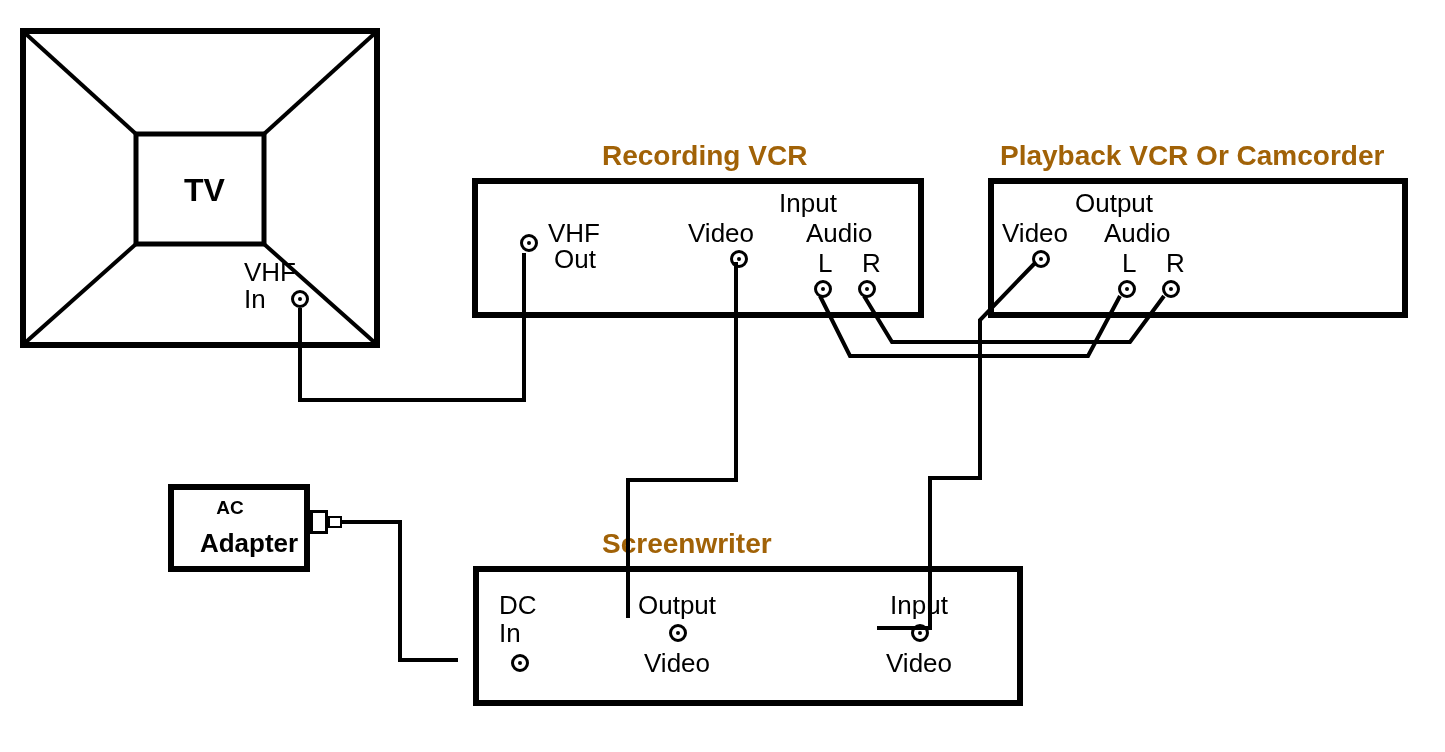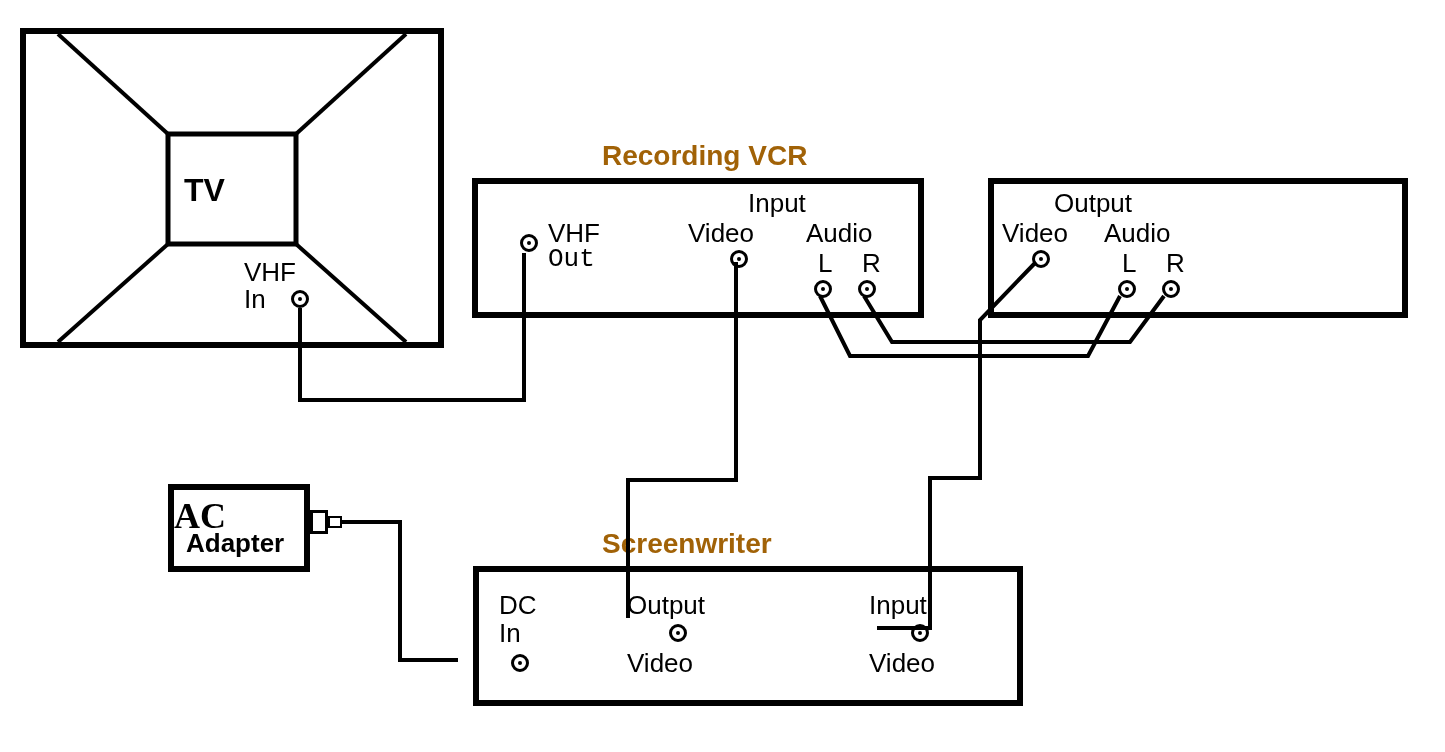--- a/index.html
+++ b/index.html
@@ -29,21 +29,21 @@
     font-size: 28px;
     color: #a16207;
   }
   .label {
     position: absolute;
     font-size: 26px;
     font-weight: 500;
     color: #000;
     line-height: 1.05;
   }
-  .label.center { text-align: left; }
+  .label.center { text-align: center; }
   .bold { font-weight: bold; }
   .port {
     position: absolute;
     width: 18px;
     height: 18px;
     border: 3px solid #000;
     border-radius: 50%;
     background: #fff;
   }
   .port::after {
@@ -64,66 +64,67 @@
     position: absolute;
     border: 3px solid #000;
     background: #fff;
   }
 </style>
 </head>
 <body>
 
 <div class="canvas">
 
-  <div class="box" style="left:20px; top:28px; width:424px; height:320px;">
+  <div class="box" style="left:20px; top:28px; width:360px; height:320px;">
     
     <svg width="100%" height="100%" viewBox="0 0 348 308">
       <line x1="0" y1="0" x2="110" y2="100" stroke="#000" stroke-width="4"></line>
       <line x1="348" y1="0" x2="238" y2="100" stroke="#000" stroke-width="4"></line>
       <line x1="0" y1="308" x2="110" y2="210" stroke="#000" stroke-width="4"></line>
       <line x1="348" y1="308" x2="238" y2="210" stroke="#000" stroke-width="4"></line>
       <rect x="110" y="100" width="128" height="110" fill="#fff" stroke="#000" stroke-width="5"></rect>
     </svg>
     <div class="label bold" style="left:158px; top:140px; font-size:32px;">TV</div>
     <div class="label" style="left:218px; top:225px;">VHF</div>
     <div class="label" style="left:218px; top:252px;">In</div>
     <div class="port" style="left:265px; top:256px;"></div>
   </div>
 
   <div class="title" style="left:602px; top:140px;">Recording VCR</div>
   <div class="box" style="left:472px; top:178px; width:452px; height:140px;">
     <div class="port" style="left:42px; top:50px;"></div>
     <div class="label" style="left:70px; top:36px;">VHF</div>
-    <div class="label" style="left:70px; top:62px;font-family:Liberation Mono, monospace;">Out</div>
+    <div class="label" style="left:76px; top:62px;">Out</div>
 
     <div class="label center" style="left:270px; top:6px; width:120px;">Input</div>
     <div class="label" style="left:210px; top:36px;">Video</div>
     <div class="label" style="left:328px; top:36px;">Audio</div>
     <div class="label" style="left:340px; top:66px;">L</div>
     <div class="label" style="left:384px; top:66px;">R</div>
 
     <div class="port" style="left:252px; top:66px;"></div>
     <div class="port" style="left:336px; top:96px;"></div>
     <div class="port" style="left:380px; top:96px;"></div>
   </div>
 
+  <div class="title" style="left:1000px; top:140px;">Playback VCR Or Camcorder</div>
   <div class="box" style="left:988px; top:178px; width:420px; height:140px;">
     <div class="label center" style="left:60px; top:6px; width:120px;">Output</div>
     <div class="label" style="left:8px; top:36px;">Video</div>
     <div class="label" style="left:110px; top:36px;">Audio</div>
     <div class="label" style="left:128px; top:66px;">L</div>
     <div class="label" style="left:172px; top:66px;">R</div>
 
     <div class="port" style="left:38px; top:66px;"></div>
     <div class="port" style="left:124px; top:96px;"></div>
     <div class="port" style="left:168px; top:96px;"></div>
   </div>
 
   <div class="box" style="left:168px; top:484px; width:142px; height:88px;">
-    <div class="label bold center" style="left:0; top:8px; width:112px; font-size:36px;font-family:Liberation Serif, serif;">AC</div>
+    <div class="label bold center" style="left:0; top:8px; width:112px; font-size:19px;">AC</div>
     <div class="label bold center" style="left:12px; top:40px; width:126px; font-size:26px;">Adapter</div>
   </div>
   <div class="plug" style="left:310px; top:510px; width:18px; height:24px;"></div>
   <div class="plug" style="left:328px; top:516px; width:14px; height:12px; border-width:2px;"></div>
 
   <div class="title" style="left:602px; top:528px;">Screenwriter</div>
   <div class="box" style="left:426px; top:566px; width:550px; height:140px;margin-left:47px;">
     <div class="label" style="left:20px; top:20px;">DC</div>
     <div class="label" style="left:20px; top:48px;">In</div>
     <div class="port" style="left:32px; top:82px;"></div>

